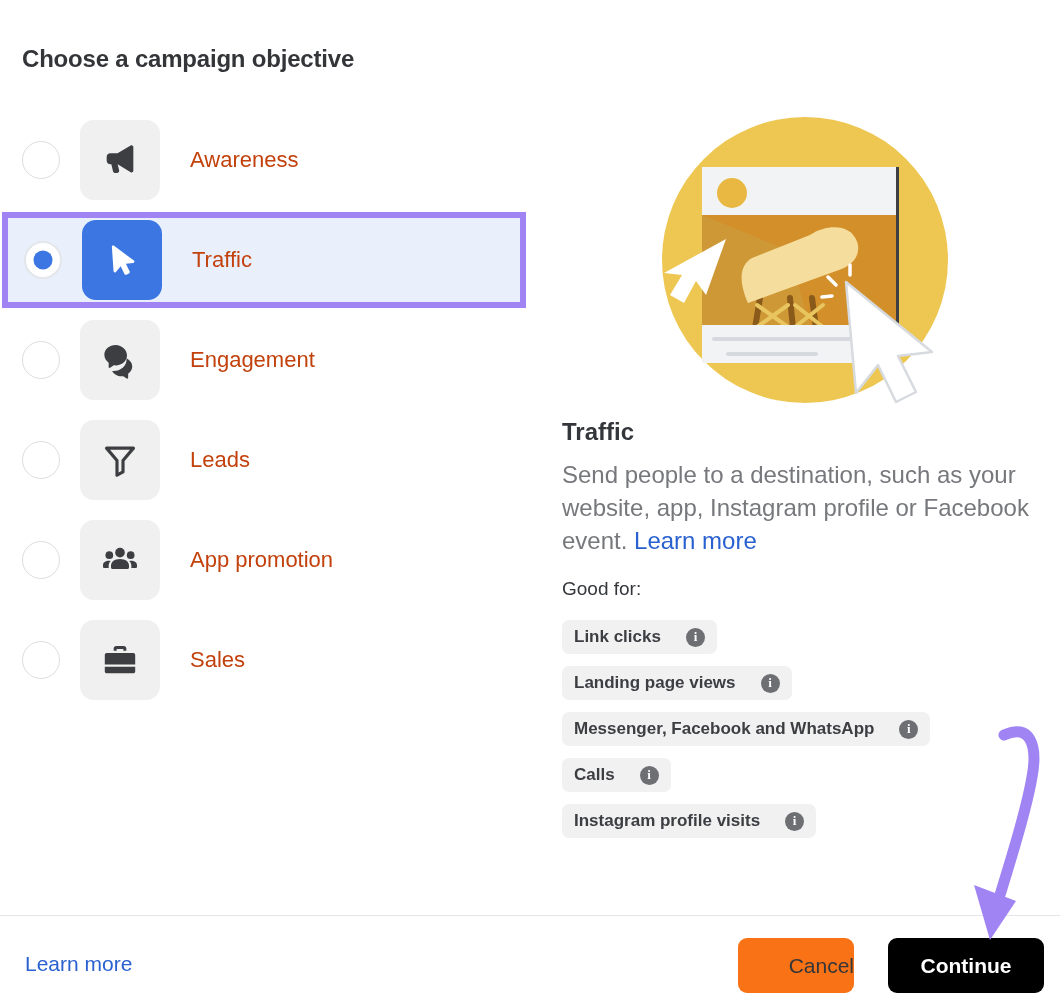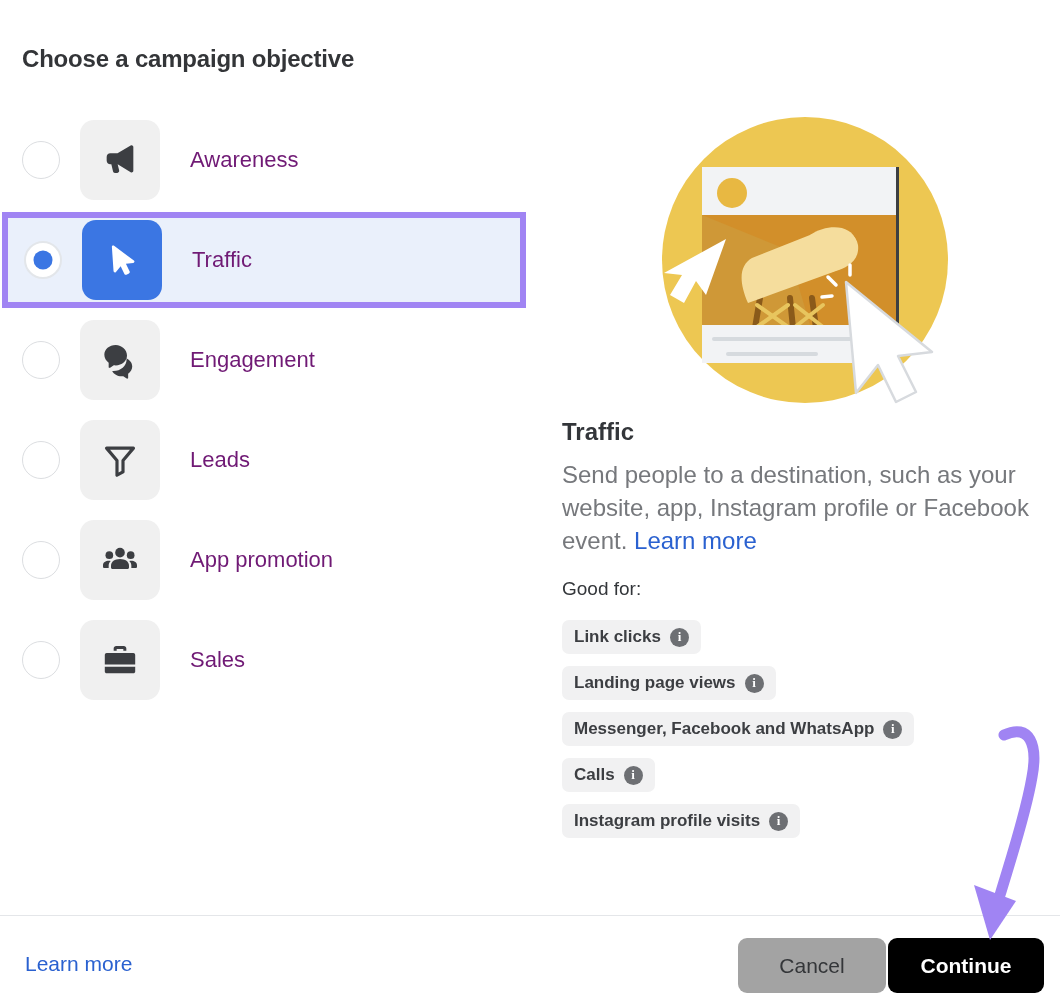--- a/index.html
+++ b/index.html
@@ -87,21 +87,21 @@
     align-items: center;
     justify-content: center;
     flex: 0 0 auto;
   }
   .icon-tile.active { background: #3b76e3; }
   .icon-tile svg { display: block; }
 
   .objective-label {
     margin-left: 30px;
     font-size: 22px;
-    color: #701a75;
+    color: #c2410c;
     white-space: nowrap;
   }
 
   
   .details {
     position: absolute;
     left: 562px;
     top: 110px;
     width: 480px;
   }
@@ -143,21 +143,21 @@
     left: 0;
     top: 510px;
     display: flex;
     flex-direction: column;
     align-items: flex-start;
     gap: 12px;
   }
   .tag {
     display: inline-flex;
     align-items: center;
-    gap: 9px;
+    gap: 25px;
     background: #f1f1f2;
     border-radius: 7px;
     padding: 7px 12px 7px 12px;
     font-size: 17px;
     font-weight: bold;
     color: #3c3e42;
     white-space: nowrap;
   }
   .info-icon {
     width: 19px;
@@ -196,25 +196,26 @@
     border: none;
     border-radius: 9px;
     font-size: 21px;
     font-weight: bold;
     cursor: pointer;
     font-family: "Liberation Sans", sans-serif;
   }
   .btn-cancel {
     left: 738px;
     top: 938px;
-    width: 148px;
+    width: 116px;
     height: 55px;
-    background: #a3a3a3;
+    background: #f97316;
     color: #343639;
     font-weight: normal;
+    text-align: right;
   }
   .btn-continue {
     left: 888px;
     top: 938px;
     width: 156px;
     height: 55px;
     background: #000000;
     color: #ffffff;
   }
 

